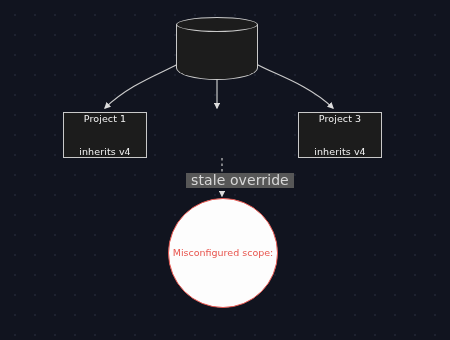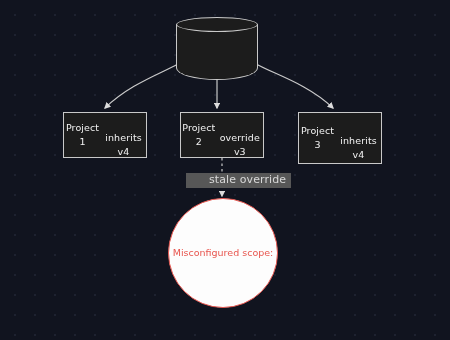--- a/index.html
+++ b/index.html
@@ -24,20 +24,21 @@
     width: 450px;
     height: 340px;
     pointer-events: none;
   }
   .node-box {
     position: absolute;
     background: #1c1c1c;
     border: 1.5px solid #c9c9c9;
     box-sizing: border-box;
     display: flex;
+    flex-direction: column;
     align-items: center;
     justify-content: center;
     color: #f2f2f2;
     font-size: 9.5px;
     line-height: 14px;
     letter-spacing: 0.1px;
     text-align: center;
   }
   .node-box .line2 { margin-top: 19px; }
 
@@ -79,24 +80,24 @@
     font-size: 9.5px;
     line-height: 14px;
     letter-spacing: 0.05px;
   }
   .cyl-label .l2 { white-space: nowrap; }
 
   .edge-badge {
     position: absolute;
     left: 186px;
     top: 173px;
-    padding: 1px 5px 2px 23px;
+    padding: 1px 5px 2px 5px;
     background: #575757;
     color: #d8d8d8;
-    font-size: 11px;
+    font-size: 14px;
     line-height: 12px;
     letter-spacing: 0.1px;
     white-space: nowrap;
   }
 
   .circle-node {
     position: absolute;
     left: 168px;
     top: 198px;
     width: 110px;
@@ -142,26 +143,22 @@
     <div class="cyl-top"></div>
     <div class="cyl-label">
     </div>
   </div>
 
   <div class="node-box" style="left:63px; top:112px; width:84px; height:46px;">
     <div class="line1">Project 1</div>
     <div class="line2">inherits v4</div>
   </div>
 
-  <div class="node-box" style="left:180px; top:112px; width:84px; height:46px;">
-    <div class="line1">Project 2</div>
-    <div class="line2">override v3</div>
-  </div>
 
-  <div class="node-box" style="left:298px; top:112px; width:84px; height:52px;">
+  <div class="node-box" style="left:298px; top:112px; width:84px; height:46px;">
     <div class="line1">Project 3</div>
     <div class="line2">inherits v4</div>
   </div>
 
   <div class="edge-badge">stale override</div>
 
   <div class="circle-node">
     <div class="l1">Misconfigured scope:</div>
   </div>
 

